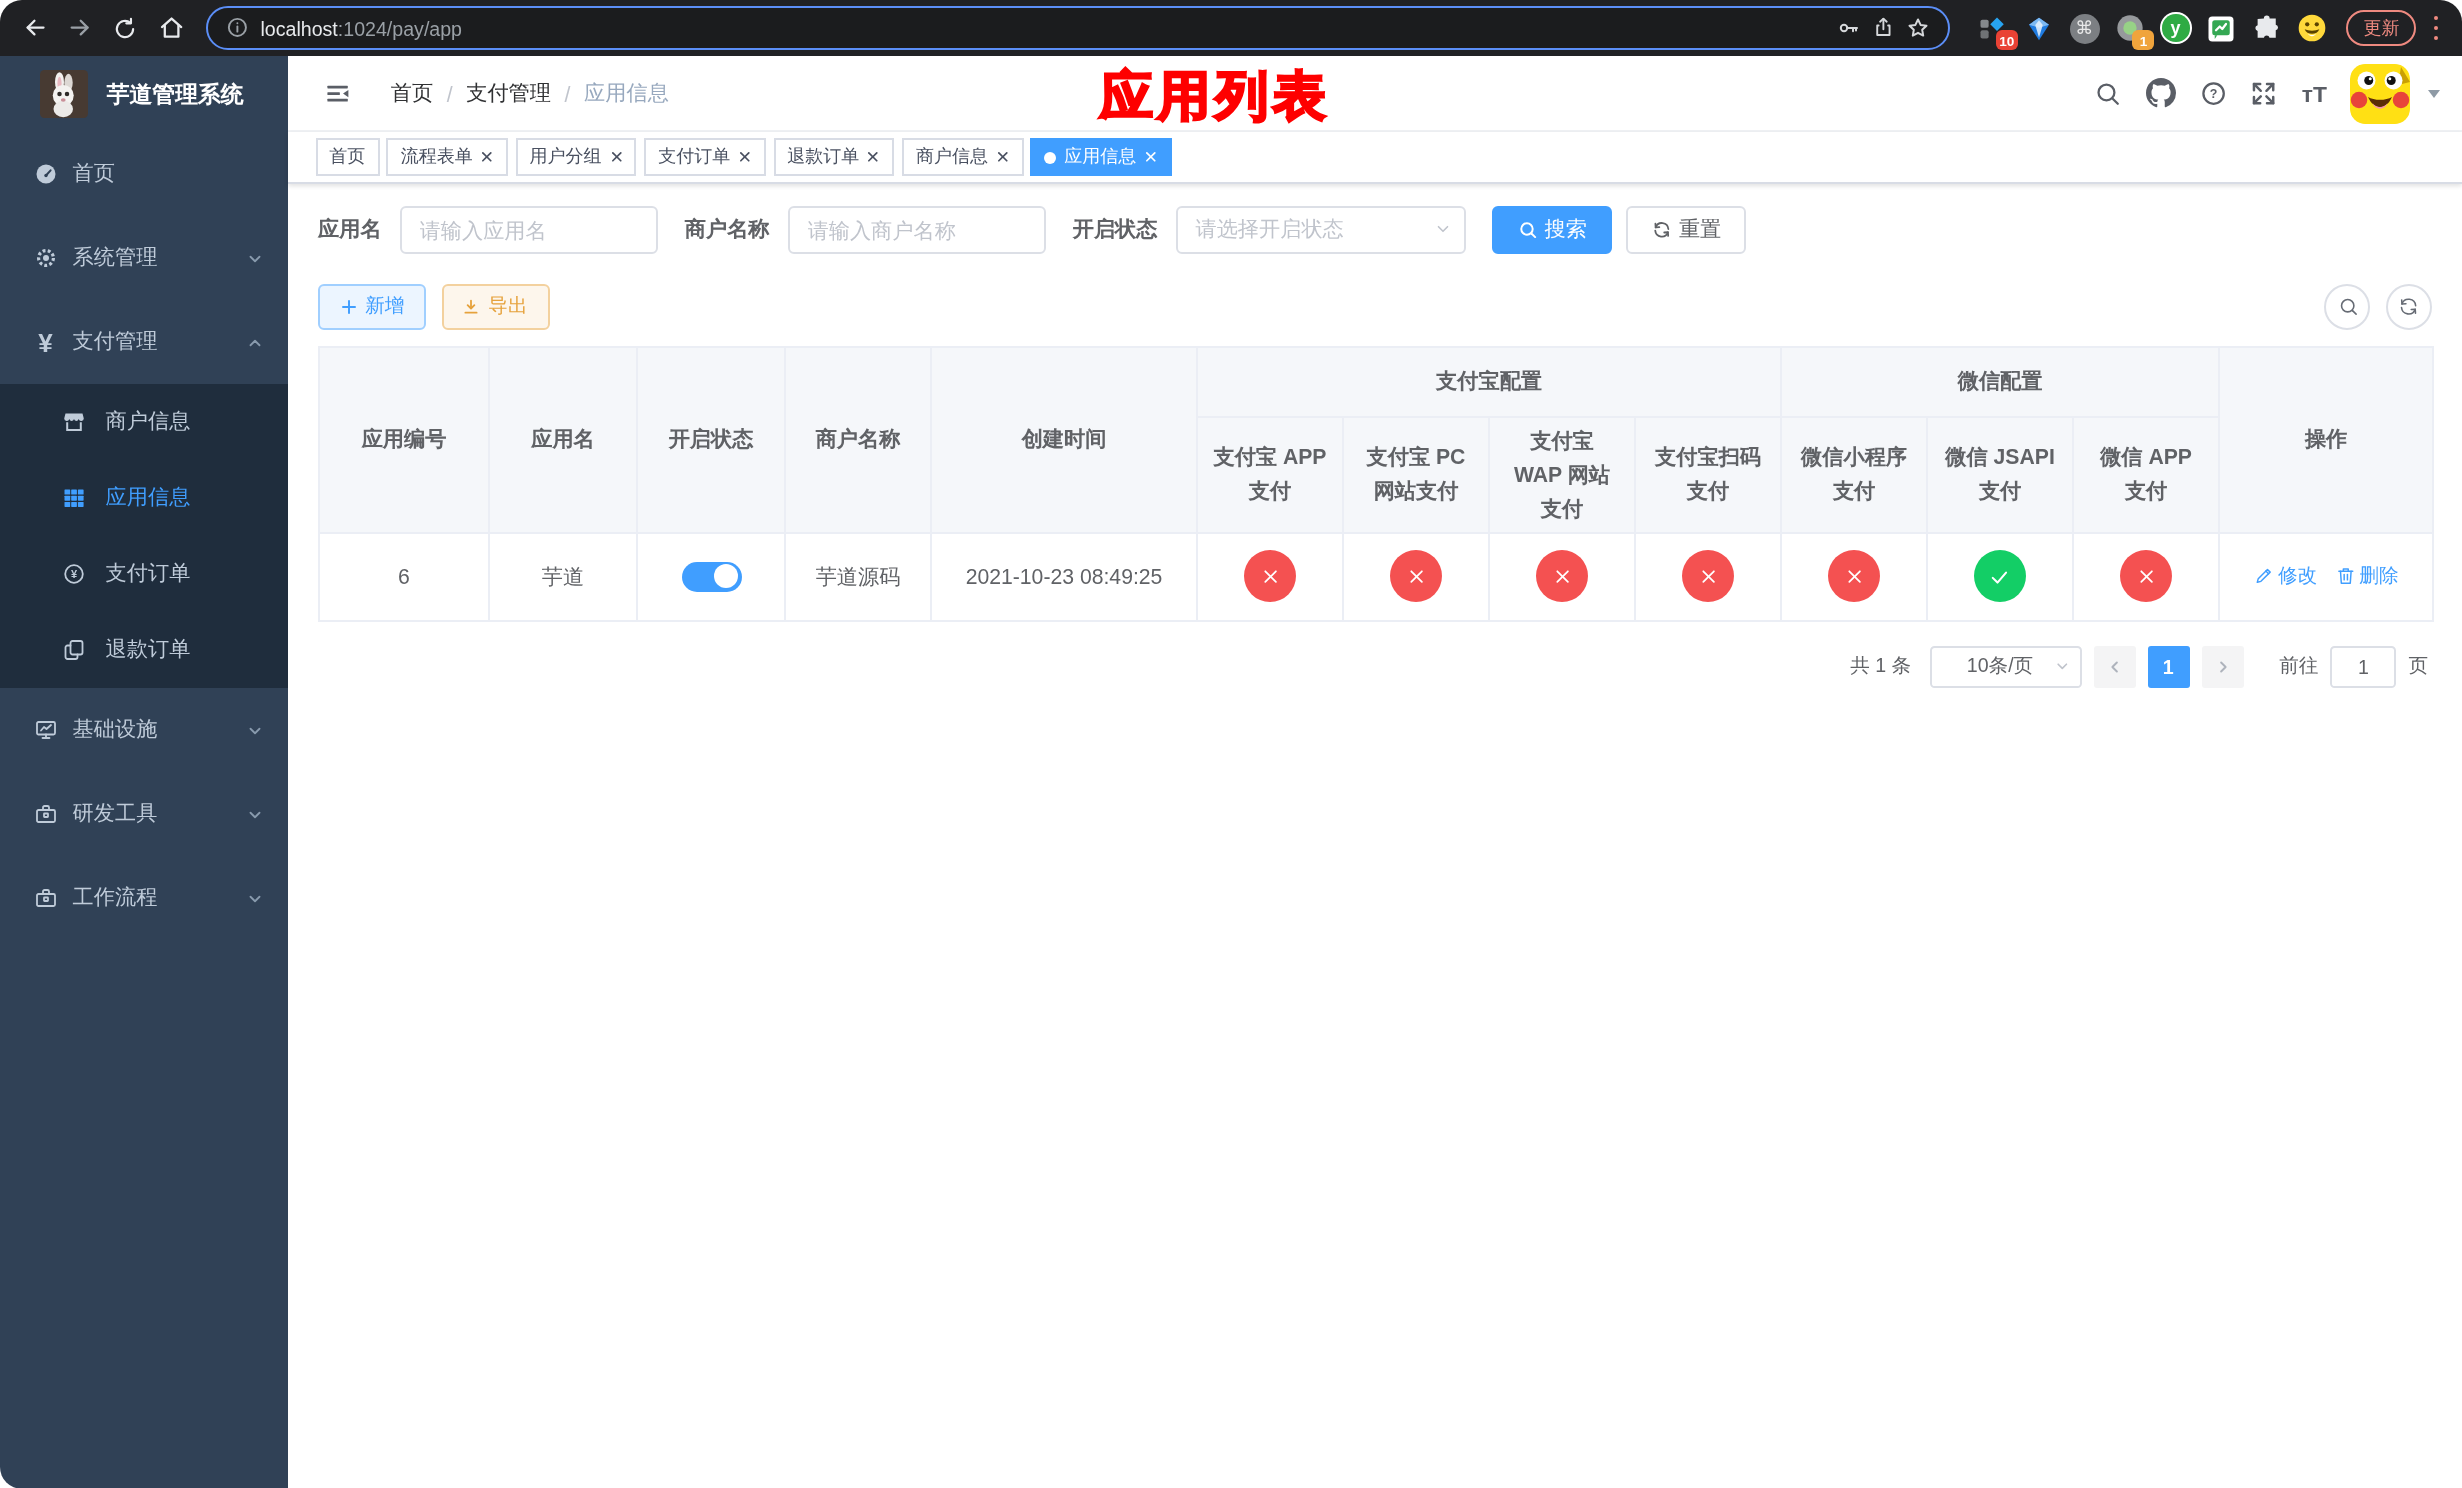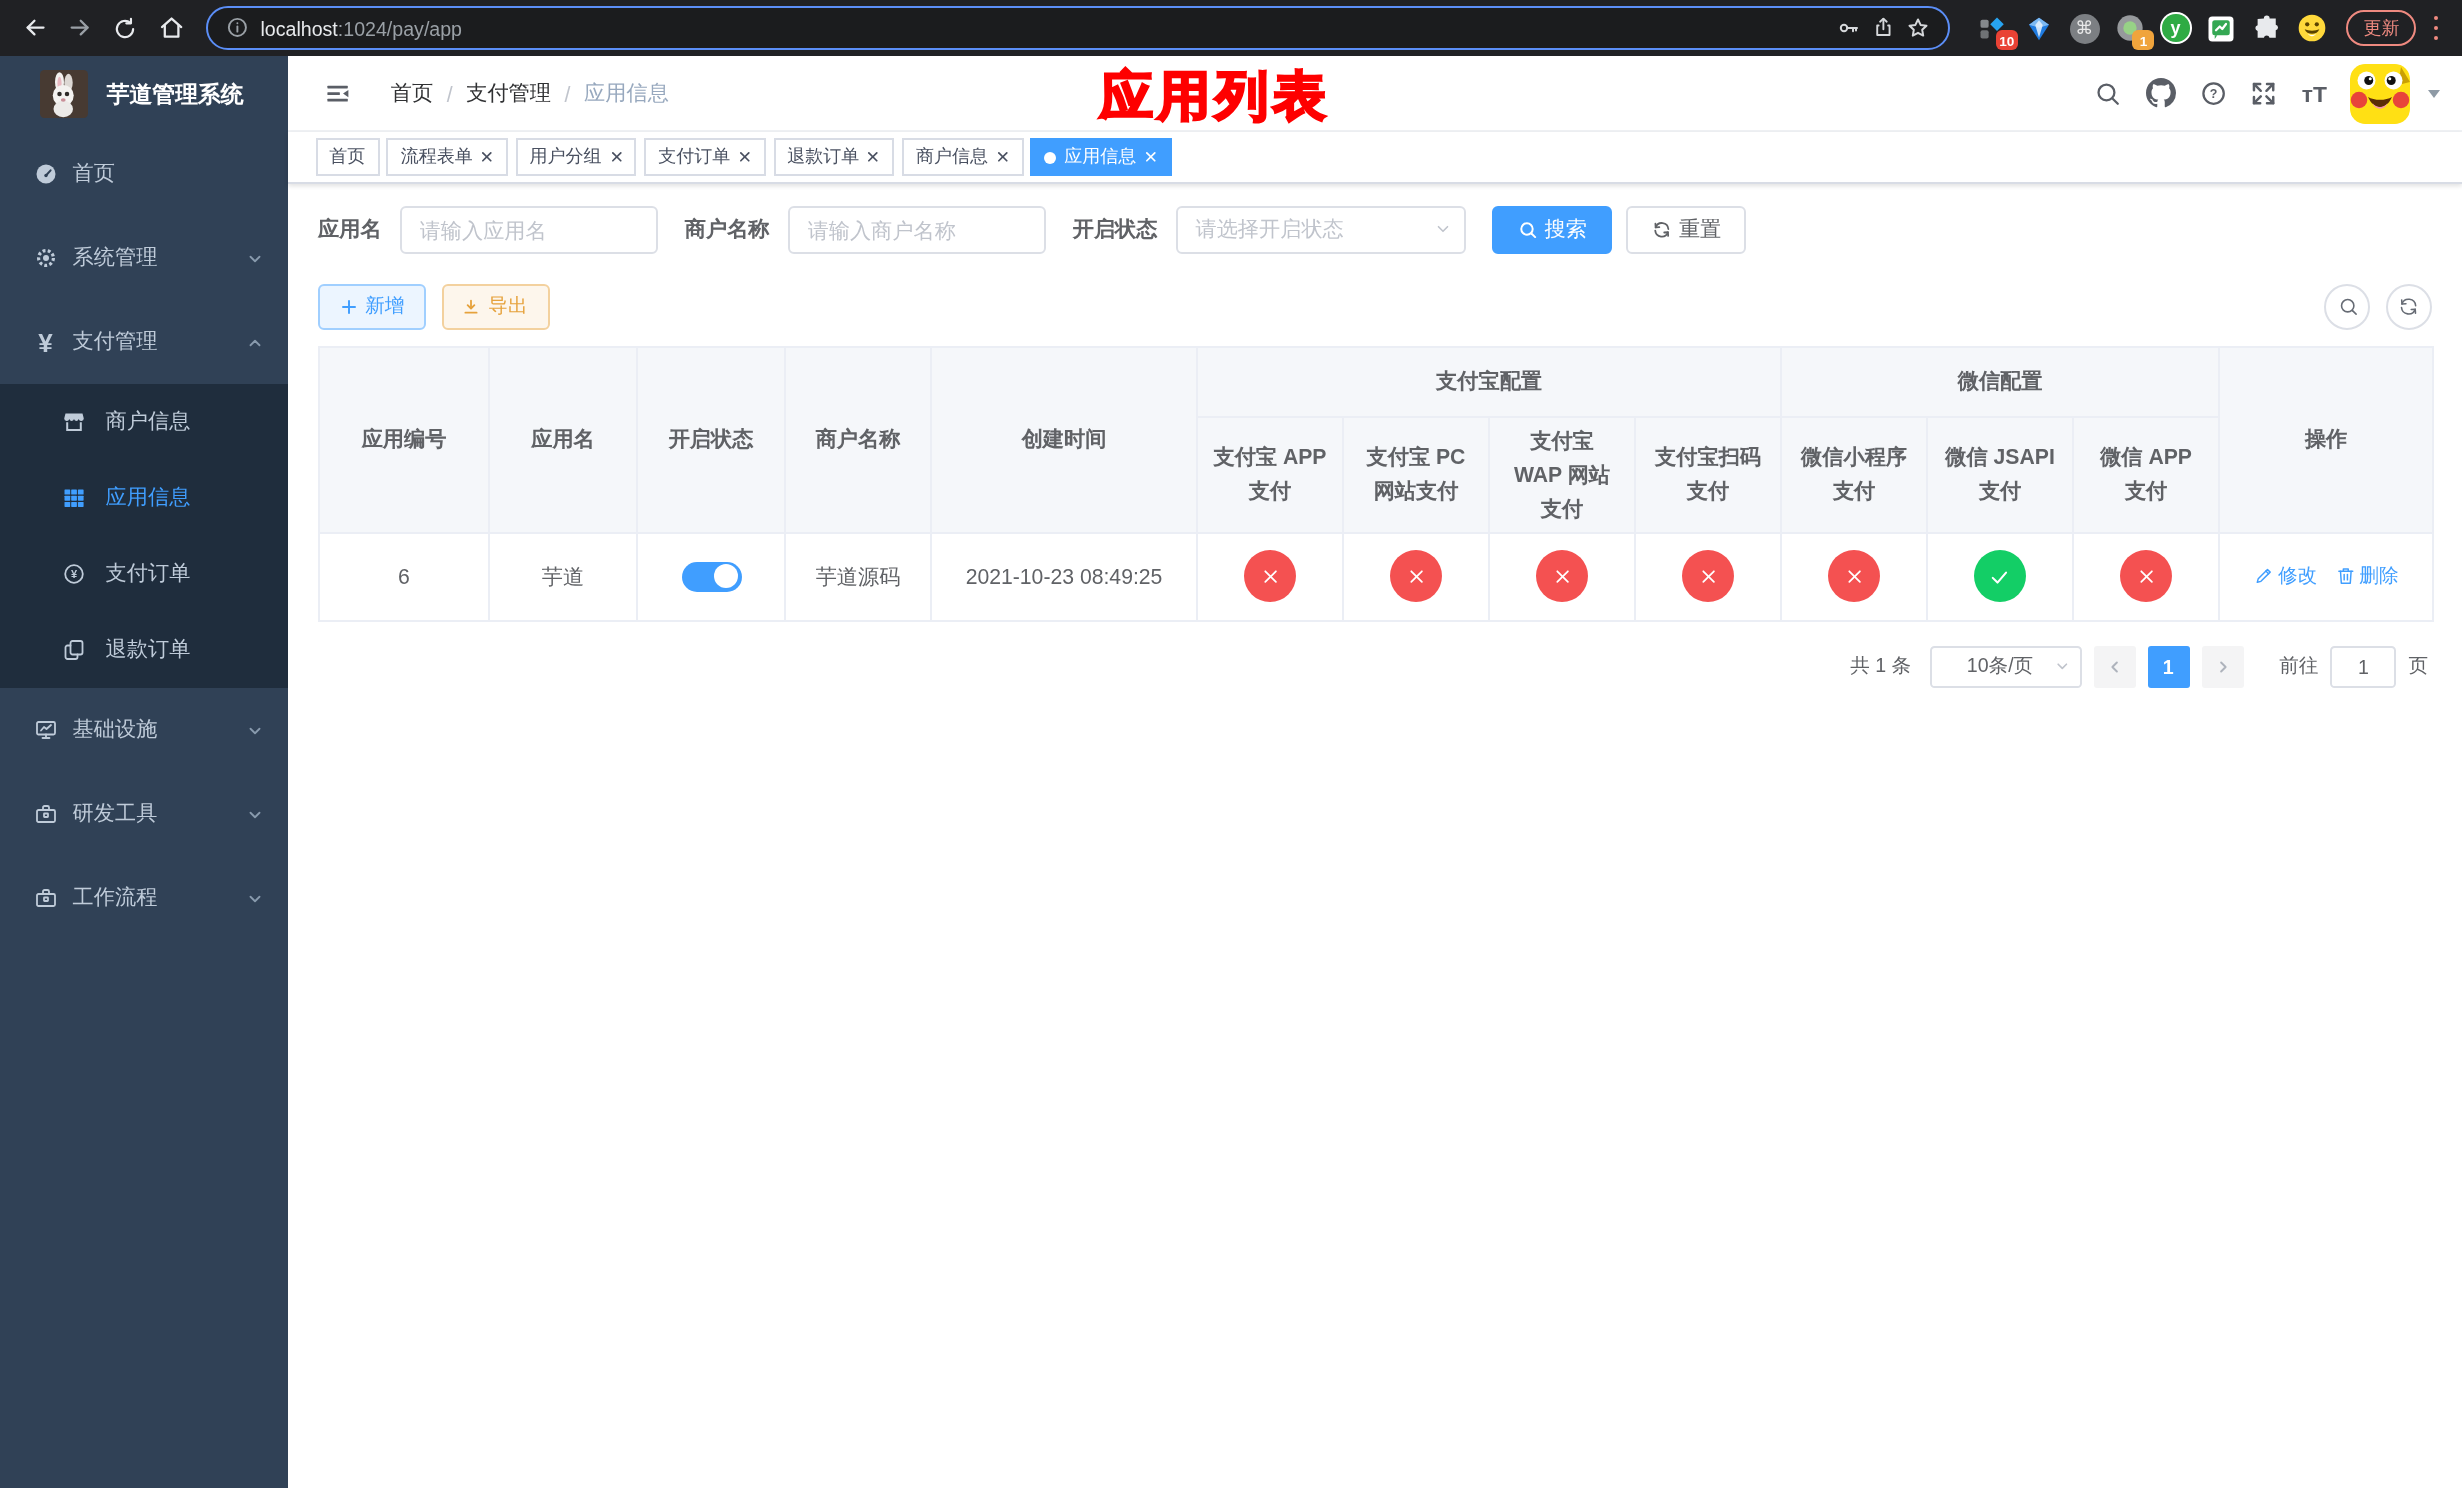--- a/index.html
+++ b/index.html
@@ -1,18 +1,18 @@
 <!DOCTYPE html>
 <html style="font-size:12px"><head>
 <meta charset="utf-8">
 <style>
   * { margin:0; padding:0; box-sizing:border-box; }
   html,body { background:#fff; }
   body { font-family:"Liberation Sans","DejaVu Sans",sans-serif; }
-  .viewport { width:2462px; height:1489px; overflow:hidden; position:relative; }
+  .viewport { width:2462px; height:1489px; overflow:hidden; position:relative;border-radius:22px; }
   .screen { width:1231px; height:744px; transform:scale(2); transform-origin:0 0; position:relative; background:#fff; overflow:hidden; }
   svg { display:block; }
 
   
   .chrome { height:28px; background:#202124; display:flex; align-items:center; padding:0 7.6px; gap:3px; }
   .cbtn { width:19.7px; height:19.7px; border-radius:9.8px; display:flex; align-items:center; justify-content:center; color:#e8eaed; flex:none; }
   .cbtn.dim { color:#9aa0a6; }
   .urlbar { flex:1; height:22px; margin:0 7.6px 0 4.5px; background:#1b1c1e; border:1.5px solid #5b8ef7; border-radius:11.4px; display:flex; align-items:center; padding:0 9px; gap:6px; min-width:0; }
   .urltext { flex:1; font-size:9.8px; white-space:nowrap; overflow:hidden; }
   .urltext .host { color:#e8eaed; }

